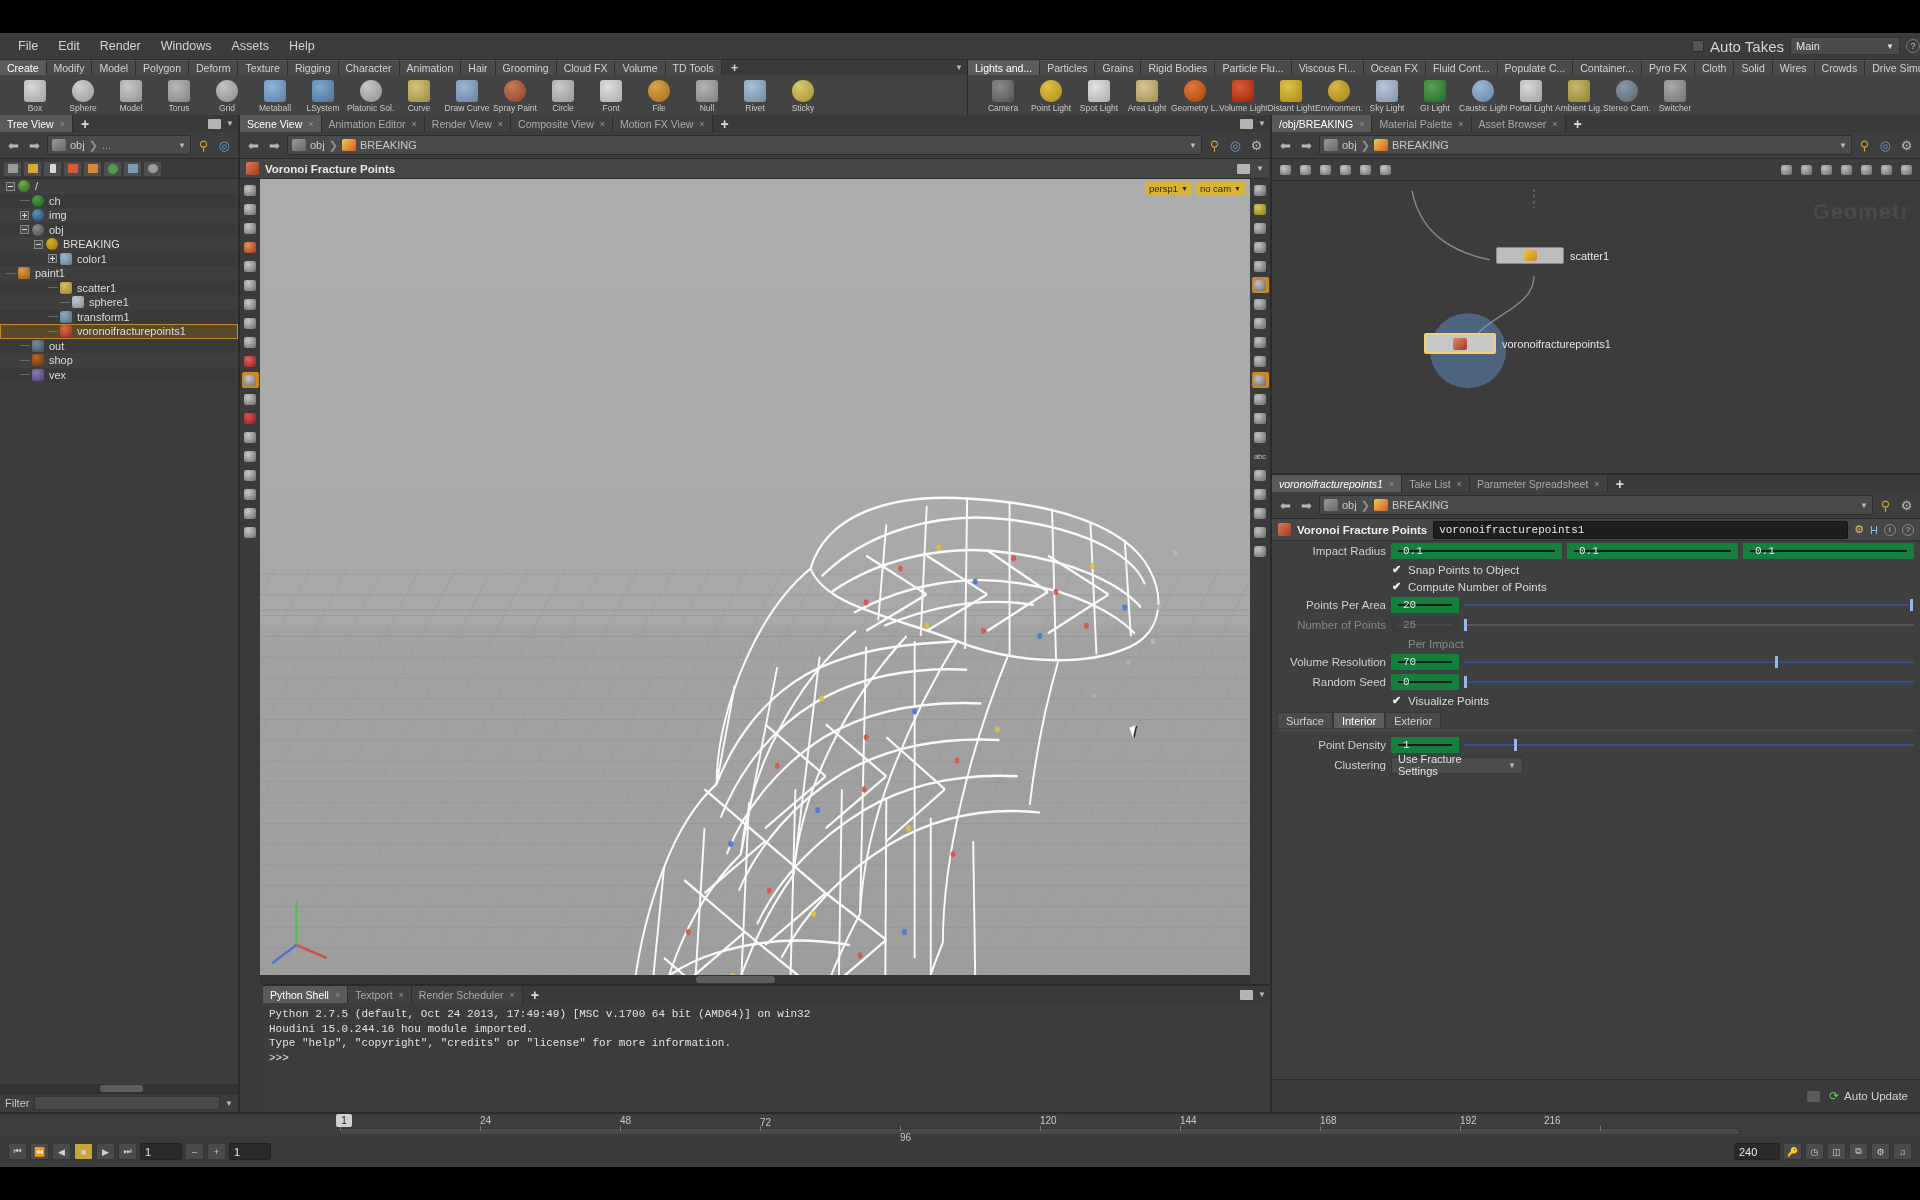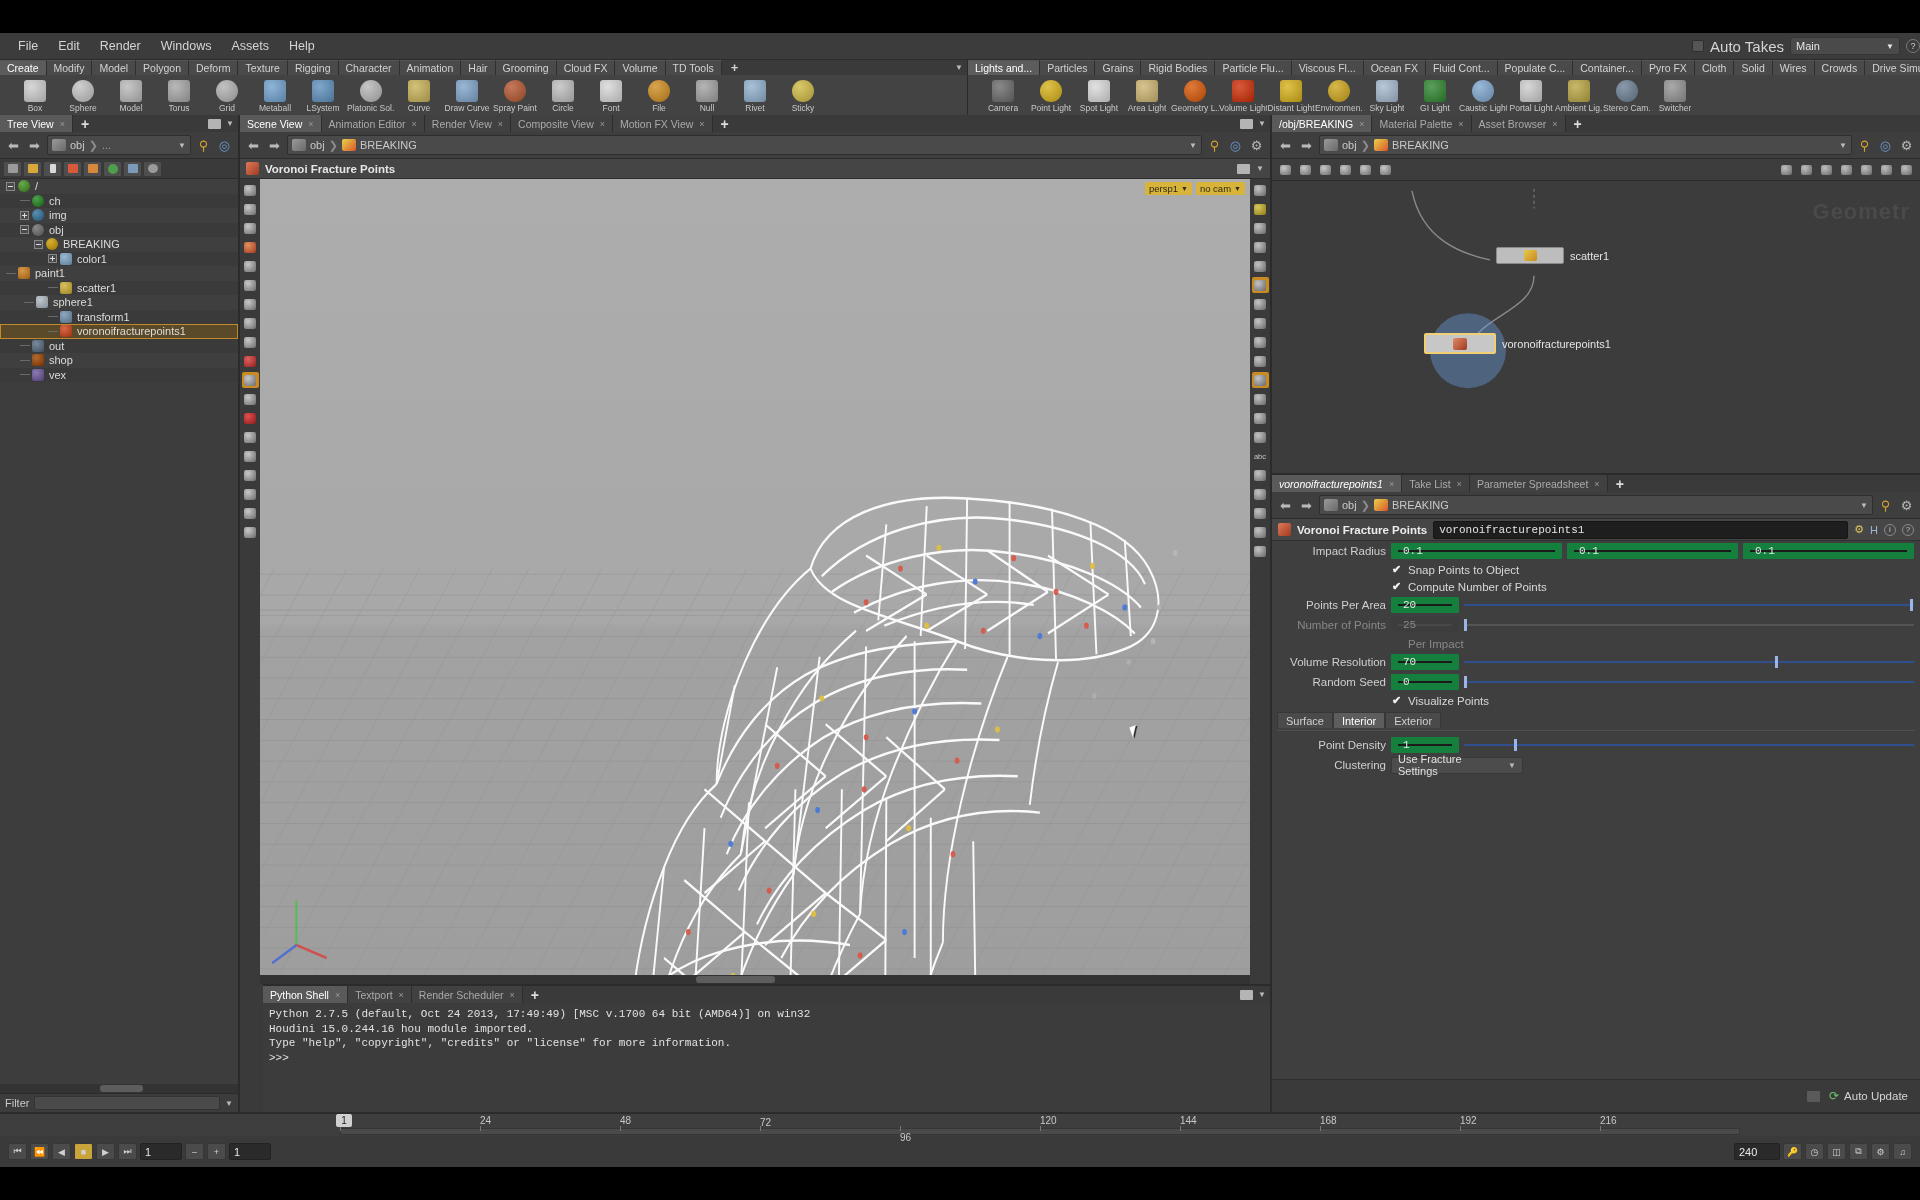--- a/index.html
+++ b/index.html
@@ -485,21 +485,21 @@
           <div class="trow" style="">
             <span class="tline"></span>
             <span class="ticon" style="background: radial-gradient(circle at 35% 30%, rgb(216, 154, 74), rgb(156, 94, 14));"></span>
             <span>paint1</span>
           </div>
           <div class="trow" style="padding-left: 48px;">
             <span class="tline"></span>
             <span class="ticon" style="background: radial-gradient(circle at 35% 30%, rgb(216, 192, 96), rgb(156, 132, 36));"></span>
             <span>scatter1</span>
           </div>
-          <div class="trow" style="padding-left: 24px; text-align: center;">
+          <div class="trow" style="padding-left: 60px; text-align: center;">
             <span class="tline"></span>
             <span class="ticon" style="background: radial-gradient(circle at 35% 30%, rgb(192, 200, 208), rgb(132, 140, 148));"></span>
             <span>sphere1</span>
           </div>
           <div class="trow" style="padding-left: 48px;">
             <span class="tline"></span>
             <span class="ticon" style="background: radial-gradient(circle at 35% 30%, rgb(143, 168, 192), rgb(83, 108, 132));"></span>
             <span>transform1</span>
           </div>
           <div class="trow selected" style="padding-left: 48px;">
@@ -1114,21 +1114,21 @@
         <div style="position: absolute; left: 900px; top: 18px; font-size: 10px; color: rgb(200, 200, 200);">96</div>
         <div style="position: absolute; left: 900px; top: 12px; width: 1px; height: 5px; background: rgb(119, 119, 119);"></div>
         <div style="position: absolute; left: 1040px; top: 1px; font-size: 10px; color: rgb(200, 200, 200);">120</div>
         <div style="position: absolute; left: 1040px; top: 12px; width: 1px; height: 5px; background: rgb(119, 119, 119);"></div>
         <div style="position: absolute; left: 1180px; top: 1px; font-size: 10px; color: rgb(200, 200, 200);">144</div>
         <div style="position: absolute; left: 1180px; top: 12px; width: 1px; height: 5px; background: rgb(119, 119, 119);"></div>
         <div style="position: absolute; left: 1320px; top: 1px; font-size: 10px; color: rgb(200, 200, 200);">168</div>
         <div style="position: absolute; left: 1320px; top: 12px; width: 1px; height: 5px; background: rgb(119, 119, 119);"></div>
         <div style="position: absolute; left: 1460px; top: 1px; font-size: 10px; color: rgb(200, 200, 200);">192</div>
         <div style="position: absolute; left: 1460px; top: 12px; width: 1px; height: 5px; background: rgb(119, 119, 119);"></div>
-        <div style="position: absolute; left: 1600px; top: 1px; font-size: 10px; color: rgb(200, 200, 200);">216</div>
+        <div style="position: absolute; left: 1544px; top: 1px; font-size: 10px; color: rgb(200, 200, 200);">216</div>
         <div style="position: absolute; left: 1600px; top: 12px; width: 1px; height: 5px; background: rgb(119, 119, 119);"></div>
         <div style="position: absolute; left: 336px; top: 0px; width: 16px; height: 13px; background: rgb(208, 208, 208); color: rgb(34, 34, 34); font-size: 10px; text-align: center; border-radius: 2px; line-height: 13px;">1</div>
       </div>
     <div class="tlrow">
       <div class="tbtn">⏮</div>
       <div class="tbtn">⏪</div>
       <div class="tbtn">◀</div>
       <div class="tbtn play">■</div>
       <div class="tbtn">▶</div>
       <div class="tbtn">⏭</div>

